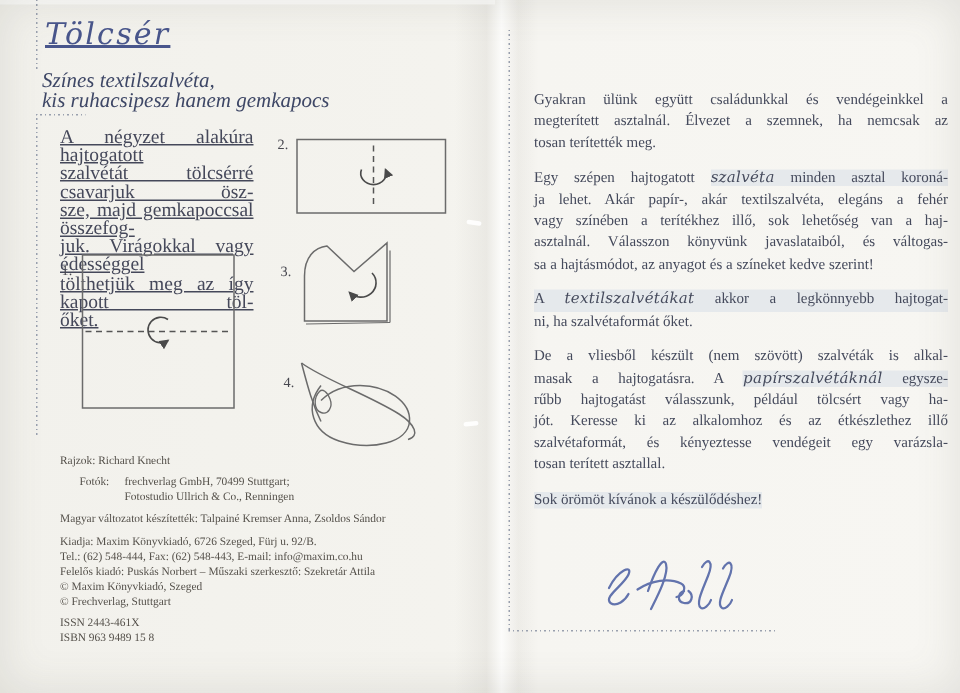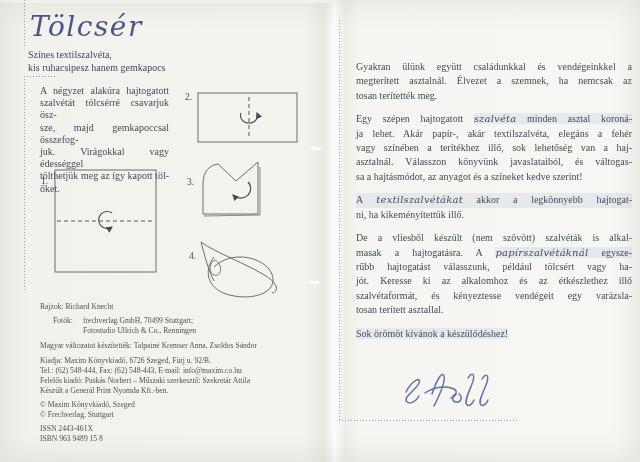--- a/index.html
+++ b/index.html
@@ -16,23 +16,23 @@
   .nick{position:absolute;width:10px;height:3px;background:rgba(255,255,255,.9);border-radius:2px;}
 
   
   .vdots{position:absolute;width:1px;
         background-image:repeating-linear-gradient(to bottom,#99a0ae 0 1px,transparent 1px 3px);}
   .hdots{position:absolute;height:1px;
         background-image:repeating-linear-gradient(to right,#99a0ae 0 1px,transparent 1px 3px);}
 
   
   .title{position:absolute;left:30px;top:10px;font-family:"DejaVu Serif",serif;font-style:italic;
-        font-size:28px;letter-spacing:1.5px;color:#49568c;}
-  .subtitle{position:absolute;left:28px;top:49px;font-size:10px;line-height:12.5px;color:#3e4766;}
-  .intro{position:absolute;left:40px;top:85px;width:129px;font-size:10px;line-height:12.2px;color:#45485a;}
+        font-size:20px;letter-spacing:1.5px;color:#49568c;text-decoration:underline;}
+  .subtitle{position:absolute;left:28px;top:49px;font-style:italic;font-size:14px;line-height:12.5px;color:#3e4766;}
+  .intro{position:absolute;left:40px;top:85px;width:129px;font-size:13px;line-height:12.2px;color:#45485a;text-decoration:underline;}
   .jline{text-align:justify;text-align-last:justify;}
   .jline.last{text-align:left;text-align-last:left;}
   .diag-label{position:absolute;font-size:9.5px;color:#47474f;}
   .diagrams-svg{position:absolute;left:30px;top:85px;}
   .credits{position:absolute;left:40px;top:302px;width:268px;font-size:7.6px;line-height:10px;color:#54504a;}
   .credits .gap4{margin-bottom:4px;}
   .credits .gap5{margin-bottom:5px;}
   .fotok{display:flex;}
   .fotok .flabel{width:30px;flex:none;margin-left:13px;}
 
@@ -120,21 +120,20 @@
         <div class="flabel">Fotók:</div>
         <div>
           <div>frechverlag GmbH, 70499 Stuttgart;</div>
           <div>Fotostudio Ullrich &amp; Co., Renningen</div>
         </div>
       </div>
       <div class="gap5">Magyar változatot készítették: Talpainé Kremser Anna, Zsoldos Sándor</div>
       <div>Kiadja: Maxim Könyvkiadó, 6726 Szeged, Fürj u. 92/B.</div>
       <div>Tel.: (62) 548-444, Fax: (62) 548-443, E-mail: info@maxim.co.hu</div>
       <div>Felelős kiadó: Puskás Norbert – Műszaki szerkesztő: Szekretár Attila</div>
-      <div class="gap4">Készült a Generál Print Nyomda Kft.-ben.</div>
       <div>© Maxim Könyvkiadó, Szeged</div>
       <div class="gap4">© Frechverlag, Stuttgart</div>
       <div>ISSN 2443-461X</div>
       <div>ISBN 963 9489 15 8</div>
     </div>
   </div>
 
   <div class="page">
 
     <div class="vdots" style="left:339px;top:20px;height:401px;"></div>
@@ -148,21 +147,21 @@
       </p>
       <p>
         <span class="jline" style="display:block"><span>Egy szépen hajtogatott </span><span class="em hl">szalvéta</span><span class="hl"> minden asztal koroná-</span></span>
         <span class="jline" style="display:block">ja lehet. Akár papír-, akár textilszalvéta, elegáns a fehér</span>
         <span class="jline" style="display:block">vagy színében a terítékhez illő, sok lehetőség van a haj-</span>
         <span class="jline" style="display:block">asztalnál. Válasszon könyvünk javaslataiból, és váltogas-</span>
         <span class="jline last" style="display:block">sa a hajtásmódot, az anyagot és a színeket kedve szerint!</span>
       </p>
       <p>
         <span class="jline hl" style="display:block"><span>A </span><span class="em">textilszalvétákat</span><span> akkor a legkönnyebb hajtogat-</span></span>
-        <span class="jline last" style="display:block">ni, ha kikeményítettük illő.</span>
+        <span class="jline last" style="display:block">ni, ha szalvétaformát őket.</span>
       </p>
       <p>
         <span class="jline" style="display:block">De a vliesből készült (nem szövött) szalvéták is alkal-</span>
         <span class="jline" style="display:block"><span>masak a hajtogatásra. A </span><span class="em hl">papírszalvétáknál</span><span class="hl"> egysze-</span></span>
         <span class="jline" style="display:block">rűbb hajtogatást válasszunk, például tölcsért vagy ha-</span>
         <span class="jline" style="display:block">jót. Keresse ki az alkalomhoz és az étkészlethez illő</span>
         <span class="jline" style="display:block">szalvétaformát, és kényeztesse vendégeit egy varázsla-</span>
         <span class="jline last" style="display:block">tosan terített asztallal.</span>
       </p>
       <p>

